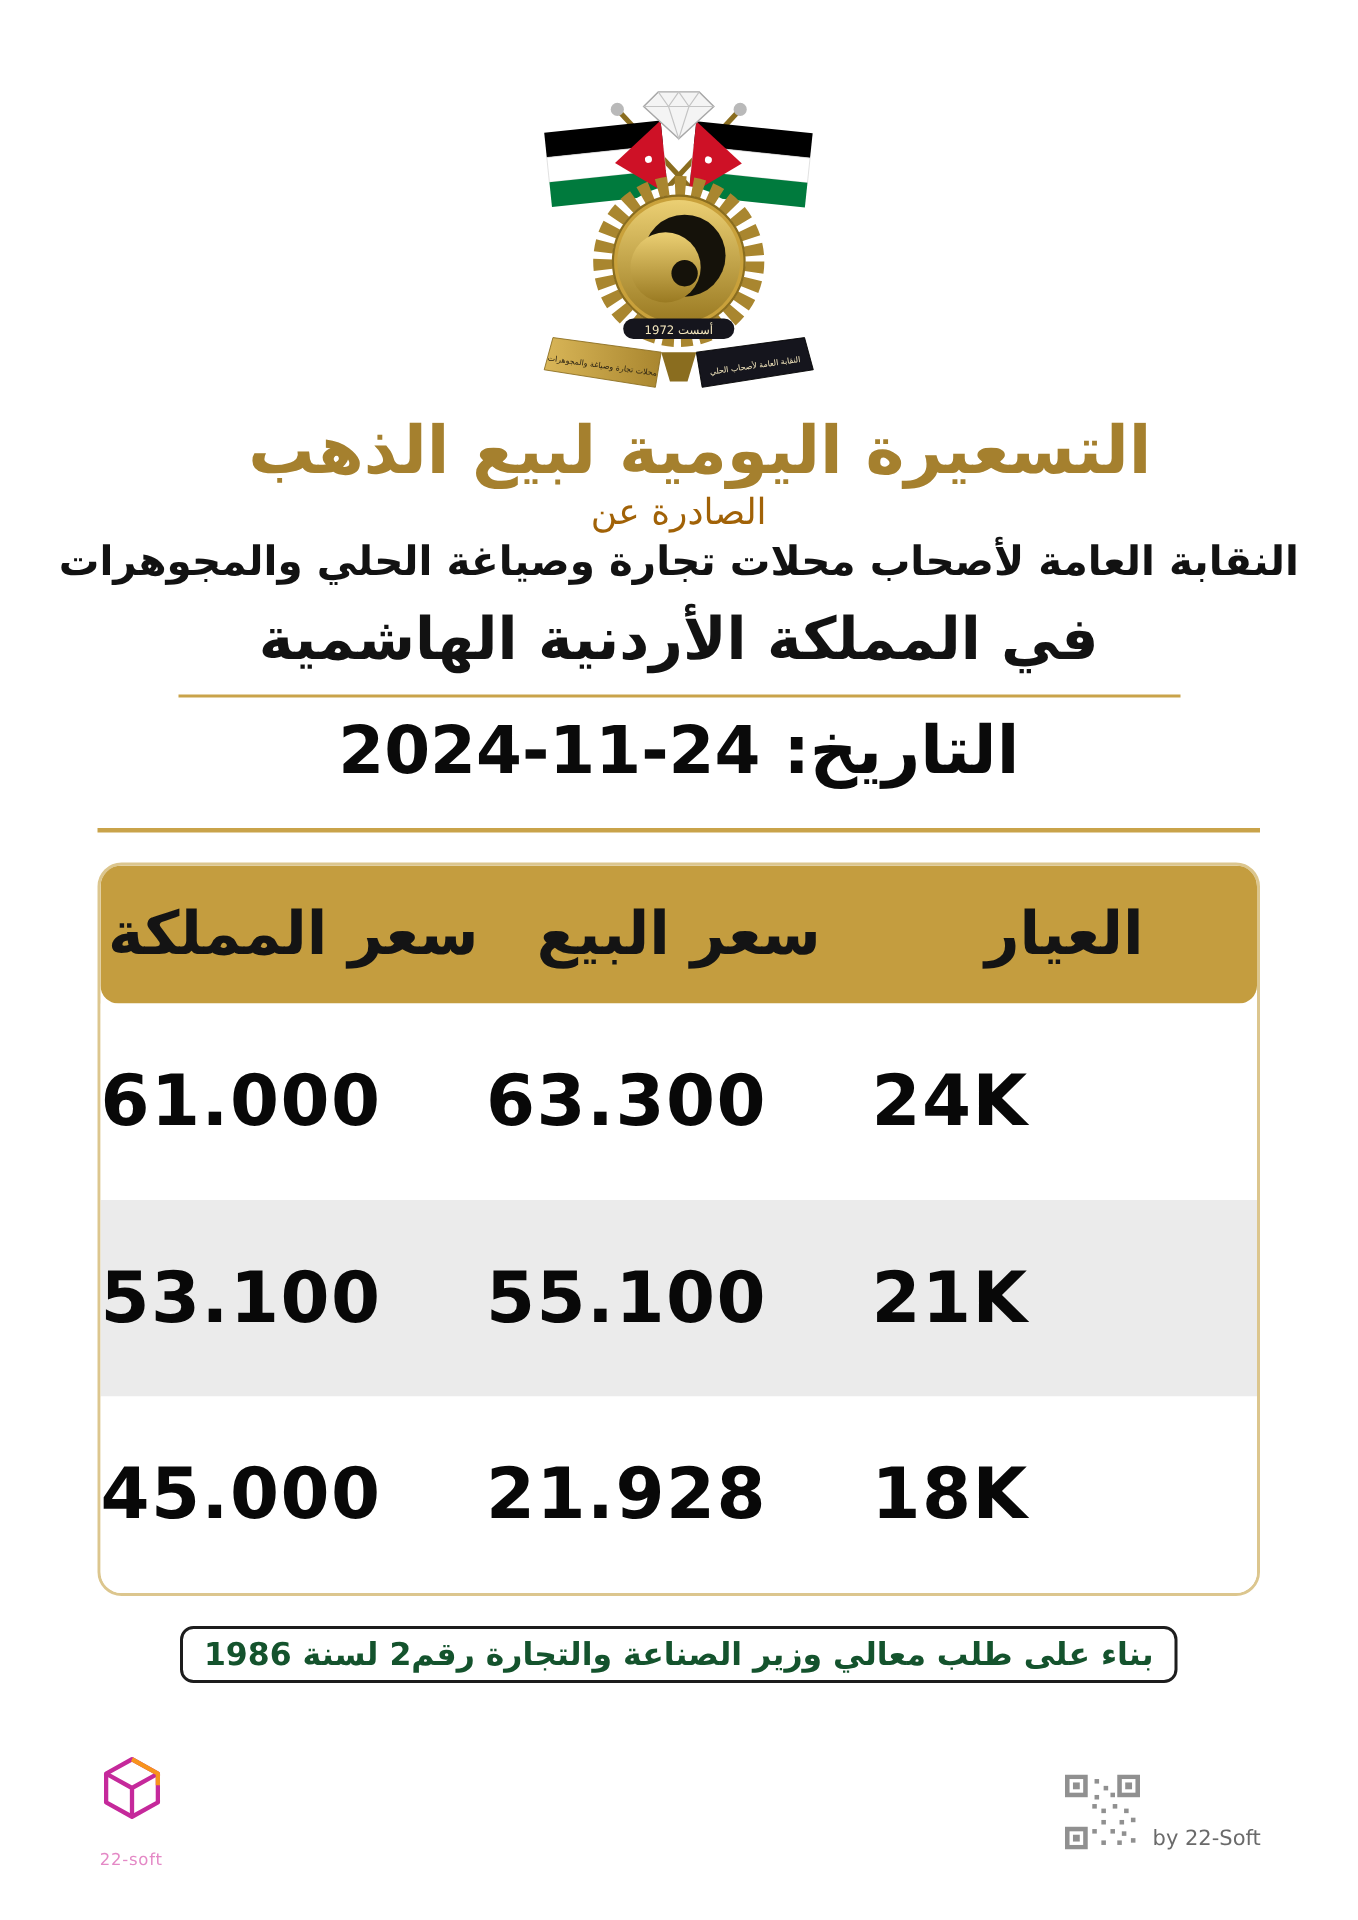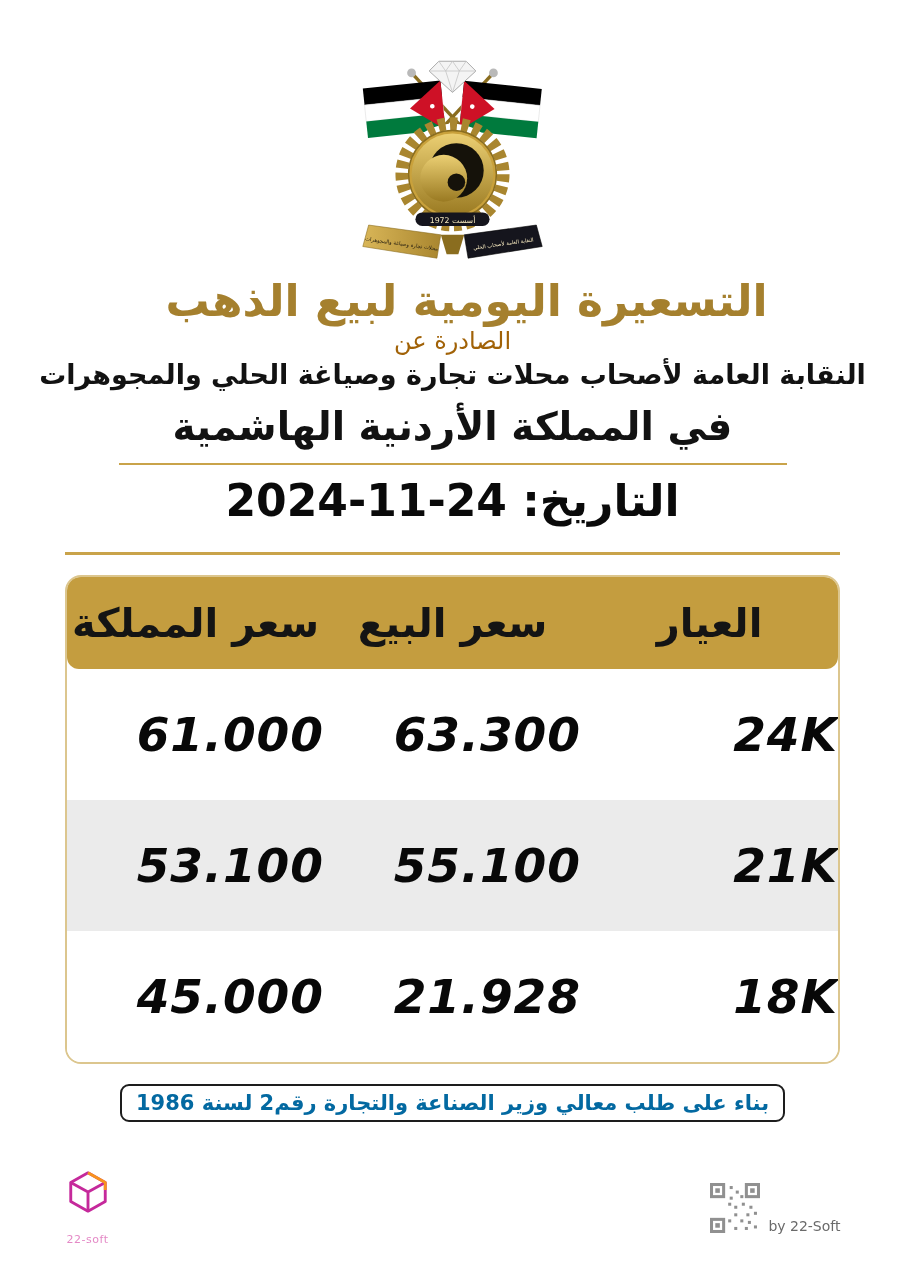--- a/index.html
+++ b/index.html
@@ -23,26 +23,26 @@
   .date-line { margin-top:10px; text-align:center; direction:rtl; font-size:44px; font-weight:bold; color:#0a0a0a; }
 
   .price-table {
     width:775px; margin:20px auto 0; direction:rtl;
     border:2px solid #DCC68E; border-radius:16px; overflow:hidden; background:#fff;
   }
   .thead { display:flex; background:#C49D3F; height:92px; align-items:center; border-radius:12px; }
   .th { flex:1; text-align:center; font-size:40px; font-weight:bold; color:#141414; }
   .tr { display:flex; height:131px; align-items:center; background:#ffffff; }
   .tr.alt { background:#ebebeb; }
-  .td { flex:1; text-align:right; font-size:47px; font-weight:900; color:#080808; letter-spacing:1px;font-style:italic; }
+  .td { flex:1; text-align:left; font-size:47px; font-weight:900; color:#080808; letter-spacing:1px; }
 
   .note-box {
     width:-moz-fit-content; width:fit-content; margin:20px auto 0; direction:rtl;
     border:2px solid #1d1d1d; border-radius:9px; padding:5px 14px;
-    font-size:21px; font-weight:bold; color:#0369a1; background:#fff;
+    font-size:21px; font-weight:bold; color:#14532d; background:#fff;
   }
 
   .bottom-bar {
     position:absolute; left:36px; right:36px; bottom:34px;
     display:flex; justify-content:space-between; align-items:center;
   }
   .soft-logo { display:flex; flex-direction:column; align-items:center; gap:18px; }
   .soft-label { font-size:11px; color:#e489c6; letter-spacing:0.5px; }
   .credit { display:flex; align-items:center; gap:8px; }
   .credit-text { font-size:14px; color:#6a6a6a;margin-top:36px; }

